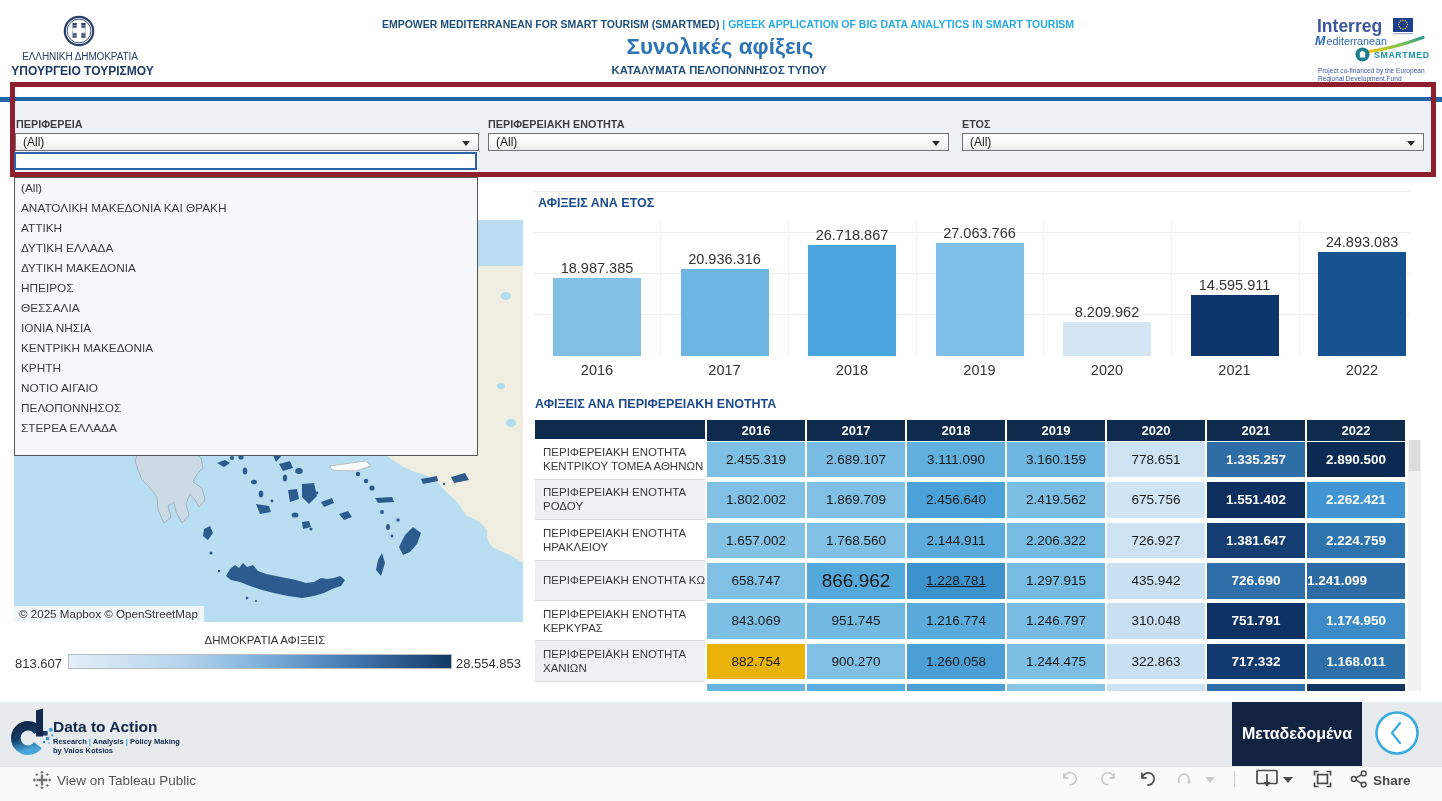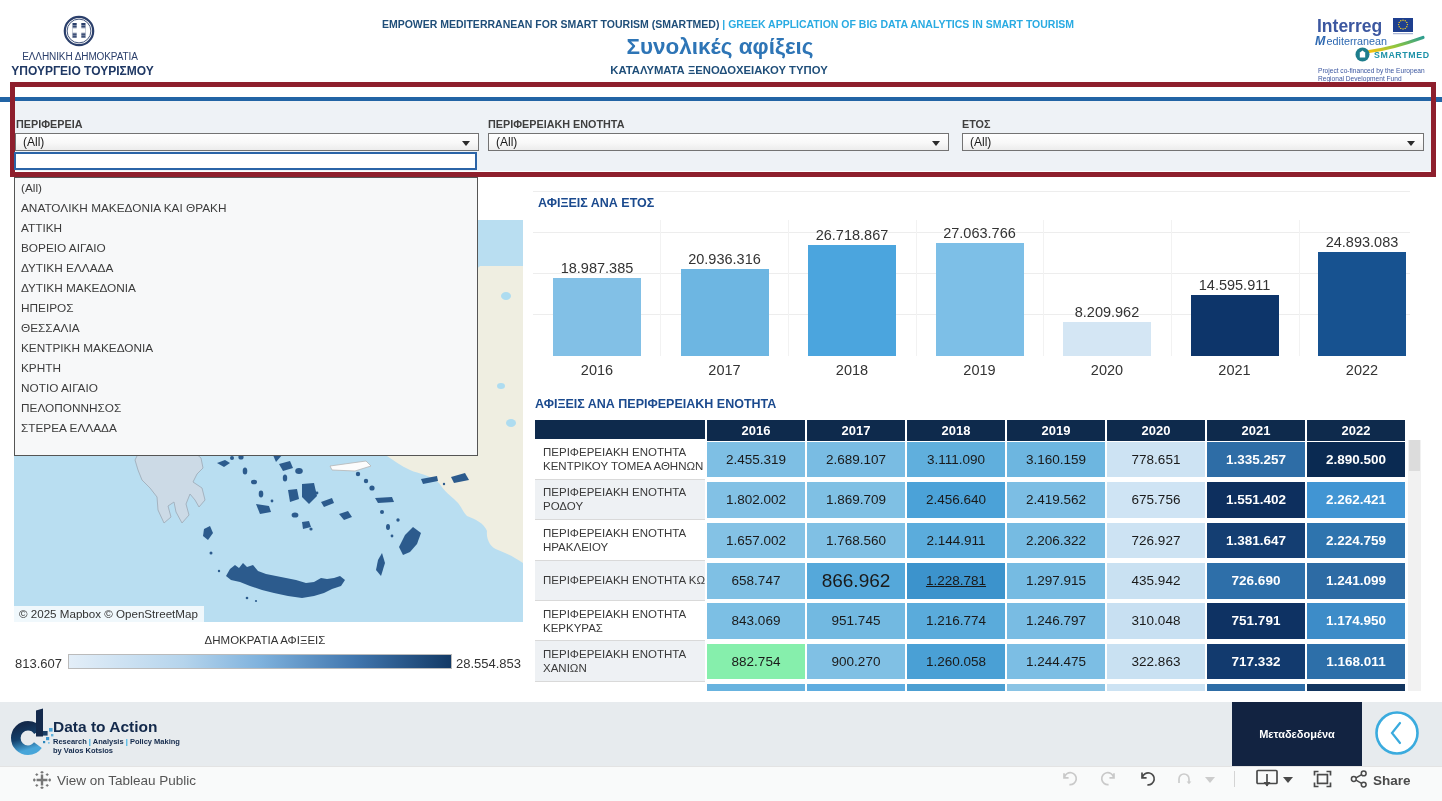--- a/index.html
+++ b/index.html
@@ -26,21 +26,21 @@
   <g fill="#fff">
     <rect x="13.7" y="8" width="4.6" height="15"></rect>
     <rect x="9.5" y="13.2" width="13" height="4.6"></rect>
   </g>
 </svg>
 <div class="abs" style="left:0px;top:51px;width:160px;text-align:center;font-size:10px;letter-spacing:-0.1px;color:#2b3f6b;white-space:nowrap;">ΕΛΛΗΝΙΚΗ ΔΗΜΟΚΡΑΤΙΑ</div>
 <div class="abs" style="left:0px;top:64px;width:165px;text-align:center;font-size:12px;font-weight:bold;color:#1f3864;white-space:nowrap;">ΥΠΟΥΡΓΕΙΟ ΤΟΥΡΙΣΜΟΥ</div>
 
 <div class="abs" style="left:7px;top:18px;width:1442px;text-align:center;font-size:10.5px;font-weight:bold;color:#1f4e79;">EMPOWER MEDITERRANEAN FOR SMART TOURISM (SMARTMED) <span style="color:#29abe2;">| GREEK APPLICATION OF BIG DATA ANALYTICS IN SMART TOURISM</span></div>
 <div class="abs" style="left:0px;top:34px;width:1440px;text-align:center;font-size:22.5px;font-weight:bold;color:#2e75b6;">Συνολικές αφίξεις</div>
-<div class="abs" style="left:0px;top:64px;width:1438px;text-align:center;font-size:11.3px;font-weight:bold;color:#1f4e79;">ΚΑΤΑΛΥΜΑΤΑ ΞΕΝΟΔΟΧΕΙΑΚΟΥ ΤΥΠΟΥ</div>
+<div class="abs" style="left:0px;top:64px;width:1438px;text-align:center;font-size:11.3px;font-weight:bold;color:#1f4e79;">ΚΑΤΑΛΥΜΑΤΑ ΠΕΛΟΠΟΝΝΗΣΟΣ ΤΥΠΟΥ</div>
 
 <div class="abs" id="interreg" style="left:1305px;top:10px;width:137px;height:72px;">
 <svg width="137" height="72" viewBox="0 0 137 72">
   <text x="12" y="21.5" font-family="Liberation Sans" font-size="17.5" font-weight="bold" fill="#3c57a0">Interreg</text>
   <rect x="88" y="8" width="20" height="14" fill="#1e3f8f"></rect>
   <g fill="#ffd617">
     <circle cx="98" cy="10.2" r="0.7"></circle>
         <circle cx="100.2" cy="10.8" r="0.7"></circle>
         <circle cx="101.8" cy="12.4" r="0.7"></circle>
     <circle cx="102.4" cy="14.6" r="0.7"></circle>
@@ -88,25 +88,25 @@
 .sel{height:18px;box-sizing:border-box;border:1px solid #737373;background:linear-gradient(180deg,#ffffff 0%,#f8f8f8 55%,#ececec 100%);font-size:12px;color:#1a1a1a;line-height:17px;padding-left:7px;}
 .car{position:absolute;right:8px;top:7px;width:0;height:0;border-left:4px solid transparent;border-right:4px solid transparent;border-top:5px solid #2b2b2b;}
 </style>
 
 <div class="abs" style="left:14px;top:152px;width:463px;height:18px;box-sizing:border-box;border:2px solid #2b64a7;background:#fff;z-index:3;"></div>
 
 <div class="abs" id="ddlist" style="left:14px;top:177px;width:464px;height:279px;box-sizing:border-box;border:1px solid #555;background:#f7f8f9;z-index:10;font-size:11.8px;color:#3c3c3c;">
   <div class="it">(All)</div>
   <div class="it">ΑΝΑΤΟΛΙΚΗ ΜΑΚΕΔΟΝΙΑ ΚΑΙ ΘΡΑΚΗ</div>
   <div class="it">ΑΤΤΙΚΗ</div>
-  <div class="it">ΒΟΡΕΙΟ ΑΙΓΑΙΟ</div>
   <div class="it">ΔΥΤΙΚΗ ΕΛΛΑΔΑ</div>
   <div class="it">ΔΥΤΙΚΗ ΜΑΚΕΔΟΝΙΑ</div>
   <div class="it">ΗΠΕΙΡΟΣ</div>
   <div class="it">ΘΕΣΣΑΛΙΑ</div>
+  <div class="it">ΙΟΝΙΑ ΝΗΣΙΑ</div>
   <div class="it">ΚΕΝΤΡΙΚΗ ΜΑΚΕΔΟΝΙΑ</div>
   <div class="it">ΚΡΗΤΗ</div>
   <div class="it">ΝΟΤΙΟ ΑΙΓΑΙΟ</div>
   <div class="it">ΠΕΛΟΠΟΝΝΗΣΟΣ</div>
   <div class="it">ΣΤΕΡΕΑ ΕΛΛΑΔΑ</div>
 </div>
 <style>.it{height:20px;line-height:20px;padding-left:6px;white-space:nowrap;}</style>
 
 <div class="abs" id="map" style="left:14px;top:220px;width:509px;height:402px;z-index:0;">
 <svg width="509" height="402" viewBox="0 0 509 402">
@@ -258,35 +258,35 @@
   <div class="abs" style="left:772px;top:102.6px;width:98px;height:35.6px;background:#2e74ae;color:#fff;font-weight:bold;font-size:13.5px;text-align:center;line-height:35.6px;">2.224.759</div>
   <div class="abs" style="left:0;top:140.6px;width:170px;height:40.4px;background:#eef1f4;border-bottom:1px solid #d9d9d9;box-sizing:border-box;font-size:11.5px;color:#3a3a3a;line-height:14px;display:flex;align-items:center;">
       <div style="padding-left:8px;">ΠΕΡΙΦΕΡΕΙΑΚΗ ΕΝΟΤΗΤΑ ΚΩ</div>
     </div>
   <div class="abs" style="left:172px;top:143.0px;width:98px;height:35.6px;background:#7fc0e4;color:#1a1a1a;font-weight:normal;font-size:13.5px;text-align:center;line-height:35.6px;">658.747</div>
   <div class="abs" style="left:272px;top:143.0px;width:98px;height:35.6px;background:#55a8da;color:#1a1a1a;font-weight:normal;font-size:19px;text-align:center;line-height:35.6px;">866.962</div>
   <div class="abs" style="left:372px;top:143.0px;width:98px;height:35.6px;background:#3c93cc;color:#1a1a1a;font-weight:normal;font-size:13.5px;text-align:center;line-height:35.6px;text-decoration:underline;">1.228.781</div>
   <div class="abs" style="left:472px;top:143.0px;width:98px;height:35.6px;background:#76bbe2;color:#1a1a1a;font-weight:normal;font-size:13.5px;text-align:center;line-height:35.6px;">1.297.915</div>
   <div class="abs" style="left:572px;top:143.0px;width:98px;height:35.6px;background:#c9e1f2;color:#1a1a1a;font-weight:normal;font-size:13.5px;text-align:center;line-height:35.6px;">435.942</div>
   <div class="abs" style="left:672px;top:143.0px;width:98px;height:35.6px;background:#2e6fa9;color:#fff;font-weight:bold;font-size:13.5px;text-align:center;line-height:35.6px;">726.690</div>
-  <div class="abs" style="left:772px;top:143.0px;width:98px;height:35.6px;background:#2d6ba4;color:#fff;font-weight:bold;font-size:13.5px;text-align:center;line-height:35.6px;">1.241.099</div>
+  <div class="abs" style="left:772px;top:143.0px;width:98px;height:35.6px;background:#2d6ba4;color:#fff;font-weight:bold;font-size:13.5px;line-height:35.6px;">1.241.099</div>
   <div class="abs" style="left:0;top:181.0px;width:170px;height:40.4px;background:#ffffff;border-bottom:1px solid #d9d9d9;box-sizing:border-box;font-size:11.5px;color:#3a3a3a;line-height:14px;display:flex;align-items:center;">
       <div style="padding-left:8px;">ΠΕΡΙΦΕΡΕΙΑΚΗ ΕΝΟΤΗΤΑ<br>ΚΕΡΚΥΡΑΣ</div>
     </div>
   <div class="abs" style="left:172px;top:183.4px;width:98px;height:35.6px;background:#7cbfe4;color:#1a1a1a;font-weight:normal;font-size:13.5px;text-align:center;line-height:35.6px;">843.069</div>
   <div class="abs" style="left:272px;top:183.4px;width:98px;height:35.6px;background:#72b9e1;color:#1a1a1a;font-weight:normal;font-size:13.5px;text-align:center;line-height:35.6px;">951.745</div>
   <div class="abs" style="left:372px;top:183.4px;width:98px;height:35.6px;background:#5aabdb;color:#1a1a1a;font-weight:normal;font-size:13.5px;text-align:center;line-height:35.6px;">1.216.774</div>
   <div class="abs" style="left:472px;top:183.4px;width:98px;height:35.6px;background:#79bce3;color:#1a1a1a;font-weight:normal;font-size:13.5px;text-align:center;line-height:35.6px;">1.246.797</div>
   <div class="abs" style="left:572px;top:183.4px;width:98px;height:35.6px;background:#c8e0f2;color:#1a1a1a;font-weight:normal;font-size:13.5px;text-align:center;line-height:35.6px;">310.048</div>
   <div class="abs" style="left:672px;top:183.4px;width:98px;height:35.6px;background:#0e3263;color:#fff;font-weight:bold;font-size:13.5px;text-align:center;line-height:35.6px;">751.791</div>
   <div class="abs" style="left:772px;top:183.4px;width:98px;height:35.6px;background:#3d8cc8;color:#fff;font-weight:bold;font-size:13.5px;text-align:center;line-height:35.6px;">1.174.950</div>
   <div class="abs" style="left:0;top:221.4px;width:170px;height:40.4px;background:#eef1f4;border-bottom:1px solid #d9d9d9;box-sizing:border-box;font-size:11.5px;color:#3a3a3a;line-height:14px;display:flex;align-items:center;">
       <div style="padding-left:8px;">ΠΕΡΙΦΕΡΕΙΑΚΗ ΕΝΟΤΗΤΑ<br>ΧΑΝΙΩΝ</div>
     </div>
-  <div class="abs" style="left:172px;top:223.8px;width:98px;height:35.6px;background:#86efac;color:#1a1a1a;font-weight:normal;font-size:13.5px;text-align:center;line-height:35.6px;">882.754</div>
+  <div class="abs" style="left:172px;top:223.8px;width:98px;height:35.6px;background:#eab308;color:#1a1a1a;font-weight:normal;font-size:13.5px;text-align:center;line-height:35.6px;">882.754</div>
   <div class="abs" style="left:272px;top:223.8px;width:98px;height:35.6px;background:#80c0e4;color:#1a1a1a;font-weight:normal;font-size:13.5px;text-align:center;line-height:35.6px;">900.270</div>
   <div class="abs" style="left:372px;top:223.8px;width:98px;height:35.6px;background:#4aa0d5;color:#1a1a1a;font-weight:normal;font-size:13.5px;text-align:center;line-height:35.6px;">1.260.058</div>
   <div class="abs" style="left:472px;top:223.8px;width:98px;height:35.6px;background:#7cbee4;color:#1a1a1a;font-weight:normal;font-size:13.5px;text-align:center;line-height:35.6px;">1.244.475</div>
   <div class="abs" style="left:572px;top:223.8px;width:98px;height:35.6px;background:#c9e1f2;color:#1a1a1a;font-weight:normal;font-size:13.5px;text-align:center;line-height:35.6px;">322.863</div>
   <div class="abs" style="left:672px;top:223.8px;width:98px;height:35.6px;background:#123a6e;color:#fff;font-weight:bold;font-size:13.5px;text-align:center;line-height:35.6px;">717.332</div>
   <div class="abs" style="left:772px;top:223.8px;width:98px;height:35.6px;background:#2d6fa9;color:#fff;font-weight:bold;font-size:13.5px;text-align:center;line-height:35.6px;">1.168.011</div>
   <div class="abs" style="left:172px;top:264.2px;width:98px;height:7px;background:#68b3df;"></div>
   <div class="abs" style="left:272px;top:264.2px;width:98px;height:7px;background:#5fade0;"></div>
   <div class="abs" style="left:372px;top:264.2px;width:98px;height:7px;background:#4c9fd2;"></div>
   <div class="abs" style="left:472px;top:264.2px;width:98px;height:7px;background:#8ac4e5;"></div>
@@ -317,21 +317,21 @@
     <rect x="41" y="28" width="2.4" height="2.4" fill="#62b3de"></rect>
     <rect x="33" y="35" width="2.2" height="2.2" fill="#2d86bc"></rect>
     <rect x="38" y="36" width="1.7" height="1.7" fill="#7cc0e4"></rect>
     <rect x="43" y="33" width="1.5" height="1.5" fill="#8ec9e8"></rect>
   </g>
   <text x="43" y="26" font-family="Liberation Sans" font-size="15.5" font-weight="bold" fill="#13294b">Data to Action</text>
   <text x="43" y="38" font-family="Liberation Sans" font-size="7.5" font-weight="bold" fill="#13294b">Research <tspan fill="#29abe2">|</tspan> Analysis <tspan fill="#29abe2">|</tspan> Policy Making</text>
   <text x="43" y="47" font-family="Liberation Sans" font-size="7.5" font-weight="bold" fill="#13294b">by Vaios Kotsios</text>
 </svg>
 </div>
-<div class="abs" style="left:1232px;top:702px;width:130px;height:64px;background:#122341;color:#fff;font-size:11px;font-weight:bold;text-align:center;line-height:64px;">Μεταδεδομένα</div>
+<div class="abs" style="left:1232px;top:702px;width:130px;height:64px;background:#122341;color:#fff;font-size:16px;font-weight:bold;text-align:center;line-height:64px;">Μεταδεδομένα</div>
 <svg class="abs" style="left:1374px;top:710px;" width="46" height="46" viewBox="0 0 46 46">
   <circle cx="23" cy="23" r="20.5" fill="#fff" stroke="#3aabde" stroke-width="2.6"></circle>
   <polyline points="26,13 18,23 26,33" fill="none" stroke="#3aabde" stroke-width="2.2" stroke-linecap="round"></polyline>
 </svg>
 
 <div class="abs" style="left:0;top:766px;width:1442px;height:35px;background:#f9fafa;border-top:1px solid #e3e3e3;box-sizing:border-box;"></div>
 <svg class="abs" style="left:33px;top:771px;" width="18" height="18" viewBox="0 0 18 18">
   <g stroke="#767676" fill="none">
     <path d="M9,3.6 V14.4 M3.6,9 H14.4" stroke-width="2.4"></path>
     <path d="M9,0 V2.6 M7.5,1.3 H10.5" stroke-width="1.3"></path>

